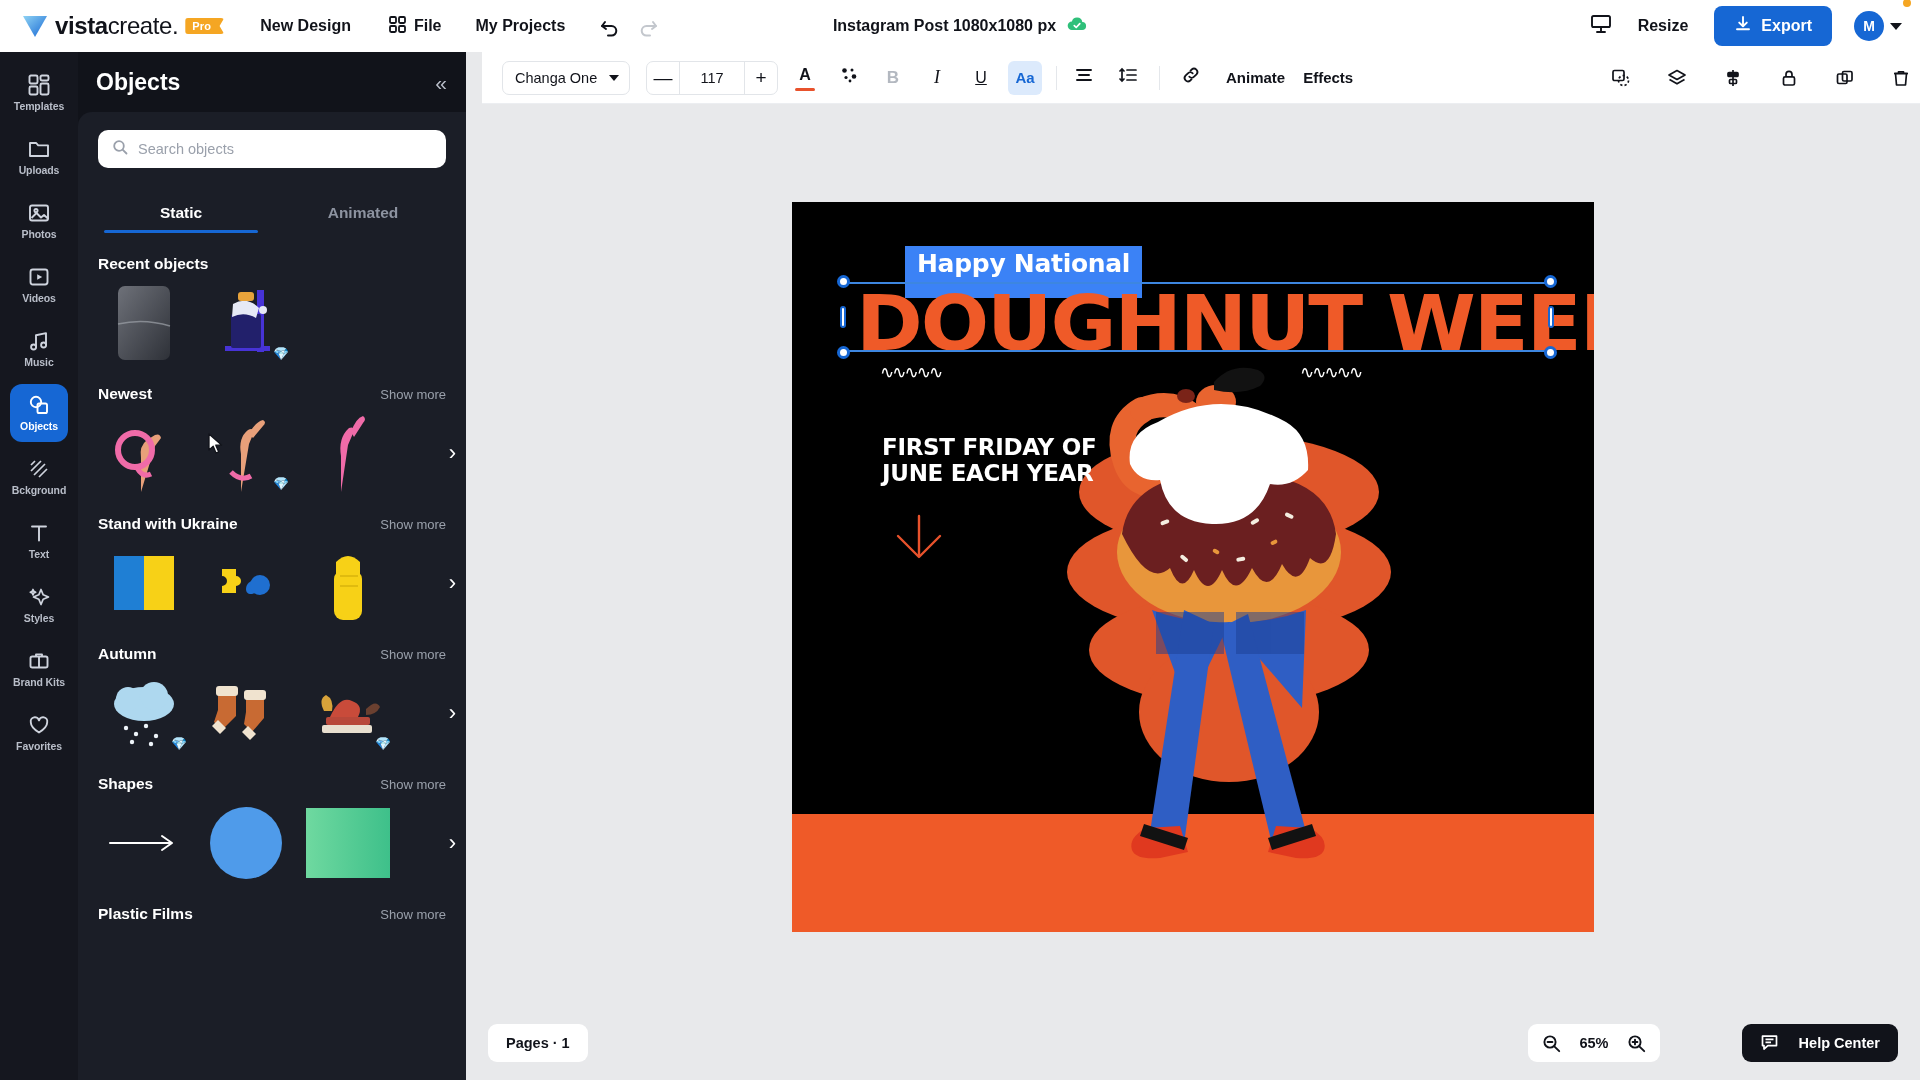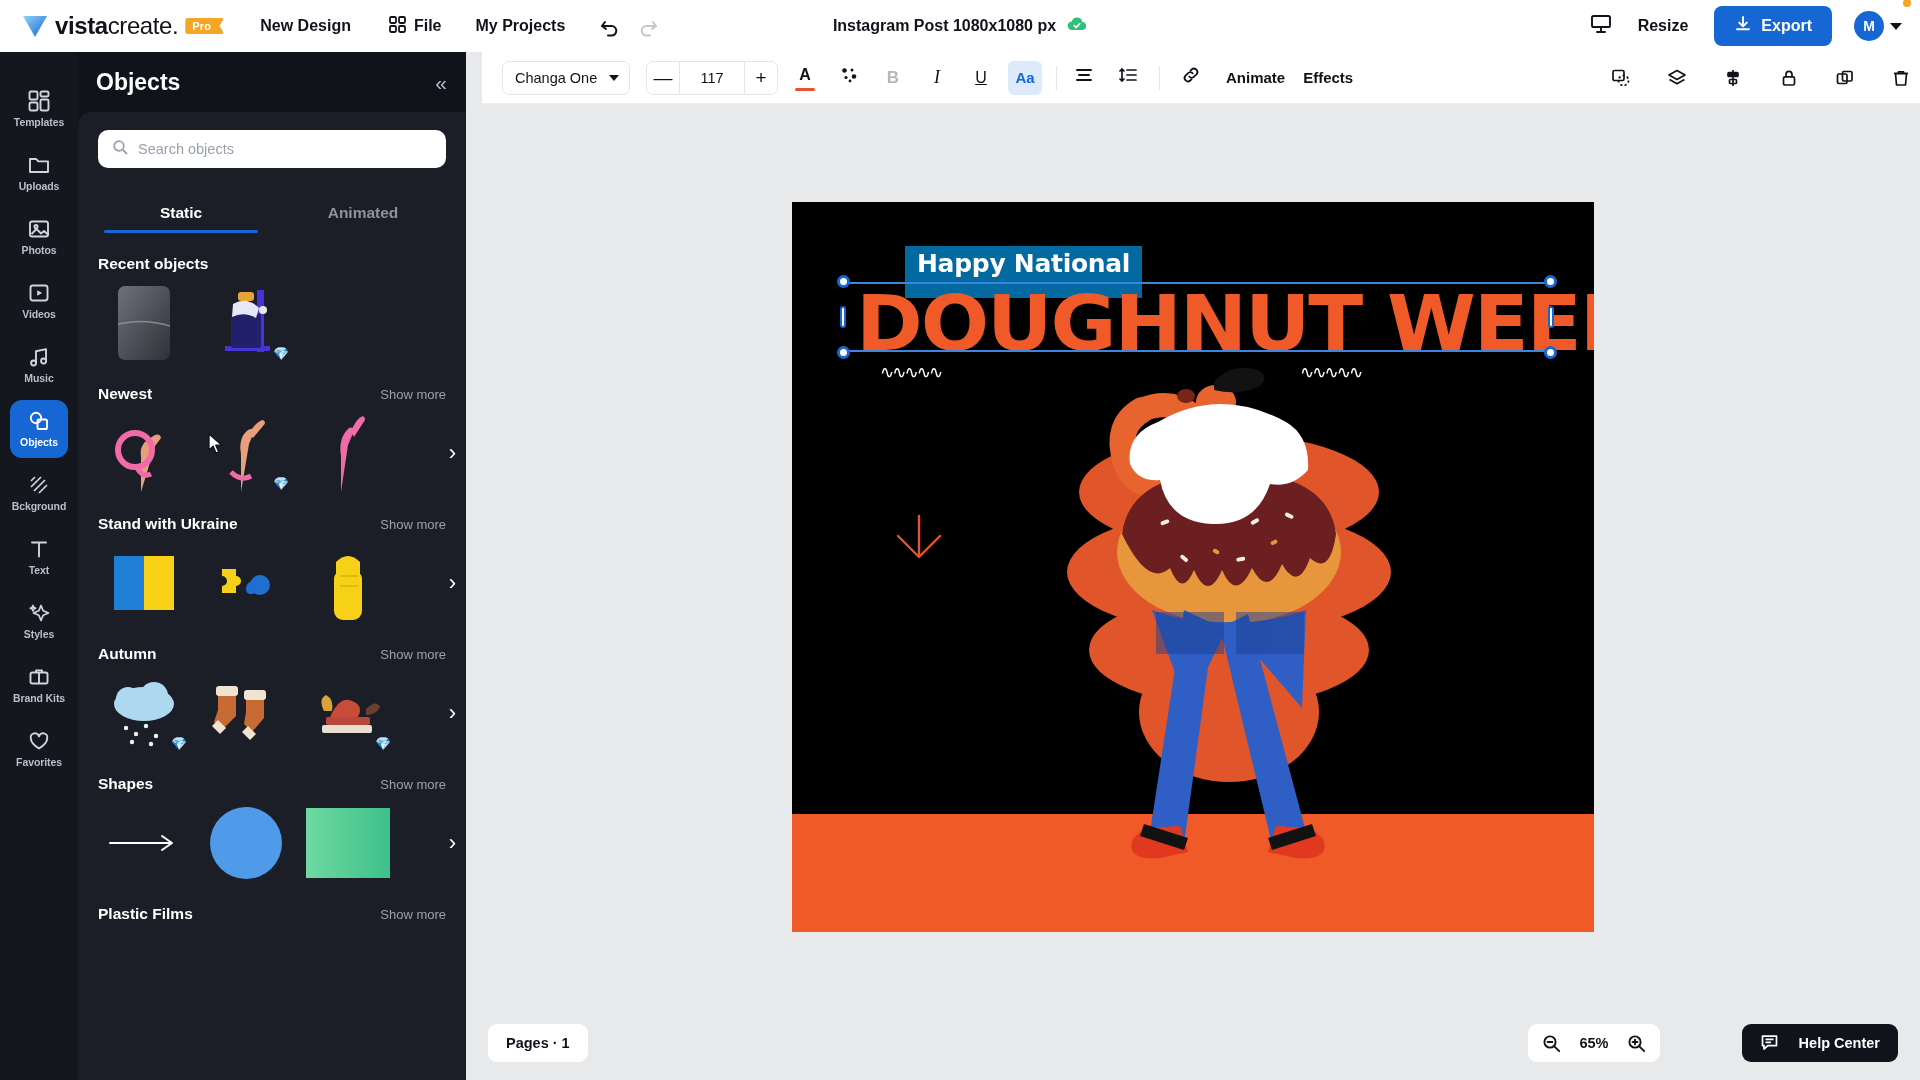--- a/index.html
+++ b/index.html
@@ -58,21 +58,21 @@
     color: #fff; font-size: 14px; font-weight: 700;
     display: flex; align-items: center; justify-content: center;
   }
   .avatar-dot { position: absolute; top: -12px; right: -9px; width: 8px; height: 8px; border-radius: 50%; background: #f5a623; }
   .caret-down { width: 0; height: 0; border-left: 6px solid transparent; border-right: 6px solid transparent; border-top: 7px solid #11131a; }
 
   
   .rail {
     position: absolute; top: 52px; left: 0; width: 78px; height: 1028px;
     background: #15171f; display: flex; flex-direction: column;
-    align-items: center; padding-top: 28px; z-index: 20;
+    align-items: center; padding-top: 12px; z-index: 20;
   }
   .rail-item {
     width: 58px; height: 58px; border-radius: 12px; margin-bottom: 6px;
     display: flex; flex-direction: column; align-items: center; justify-content: center;
     gap: 4px; cursor: pointer;
   }
   .rail-item.active { background: #1667d4; }
   .rail-label { font-size: 10.5px; color: #b9bec9; font-weight: 600; letter-spacing: -.1px; }
   .rail-item.active .rail-label { color: #fff; }
   .rail-icon { color: #cfd4de; display: flex; }
@@ -163,21 +163,21 @@
   .workspace {
     position: absolute; top: 104px; left: 466px; width: 1454px; height: 976px;
     background: #e8e9eb; overflow: hidden;
   }
   .canvas {
     position: absolute; left: 326px; top: 98px; width: 802px; height: 730px;
     background: #000000; overflow: hidden;
   }
   .orange-floor { position: absolute; left: 0; right: 0; bottom: 0; height: 118px; background: #ef5a28; }
   .happy-tag {
-    position: absolute; left: 113px; top: 44px; background: #0369a1; color: #fff;
+    position: absolute; left: 113px; top: 44px; background: #3b82f6; color: #fff;
     font-size: 25px; font-weight: 700; padding: 3px 12px 20px 12px; white-space: nowrap;
     font-family: "DejaVu Sans", sans-serif; letter-spacing: -0.3px;
   }
   .dw-title {
     position: absolute; left: 64px; top: 84px; width: 674px;
     color: #ef5a28; font-size: 76px; font-weight: 700;
     font-family: "DejaVu Sans", sans-serif;
     letter-spacing: -2px; line-height: 1; white-space: nowrap;
     transform: scaleX(1.06); transform-origin: left center;
   }
@@ -802,20 +802,24 @@
           <path d="M80 462 l44 14 -4 12 -44 -14z" fill="#121212"></path>
           <path d="M248 462 l-44 14 4 12 44 -14z" fill="#121212"></path>
         </svg>
       </div>
 
       <div class="happy-tag">Happy National</div>
       <div class="dw-title">DOUGHNUT WEEK</div>
       <div class="squiggle sq-left">∿∿∿∿∿</div>
       <div class="squiggle sq-right">∿∿∿∿∿</div>
 
+      <div class="first-friday">
+        <div>FIRST FRIDAY OF</div>
+        <div>JUNE EACH YEAR</div>
+      </div>
 
       <div class="arrow-down">
         <svg width="54" height="46" viewBox="0 0 54 46" fill="none" stroke="#e8522c" stroke-width="2.4" stroke-linecap="round" stroke-linejoin="round">
           <path d="M27 2v40"></path>
             <path d="M6 22l21 21 21-21"></path>
         </svg>
       </div>
 
 
       <div class="sel-box">

